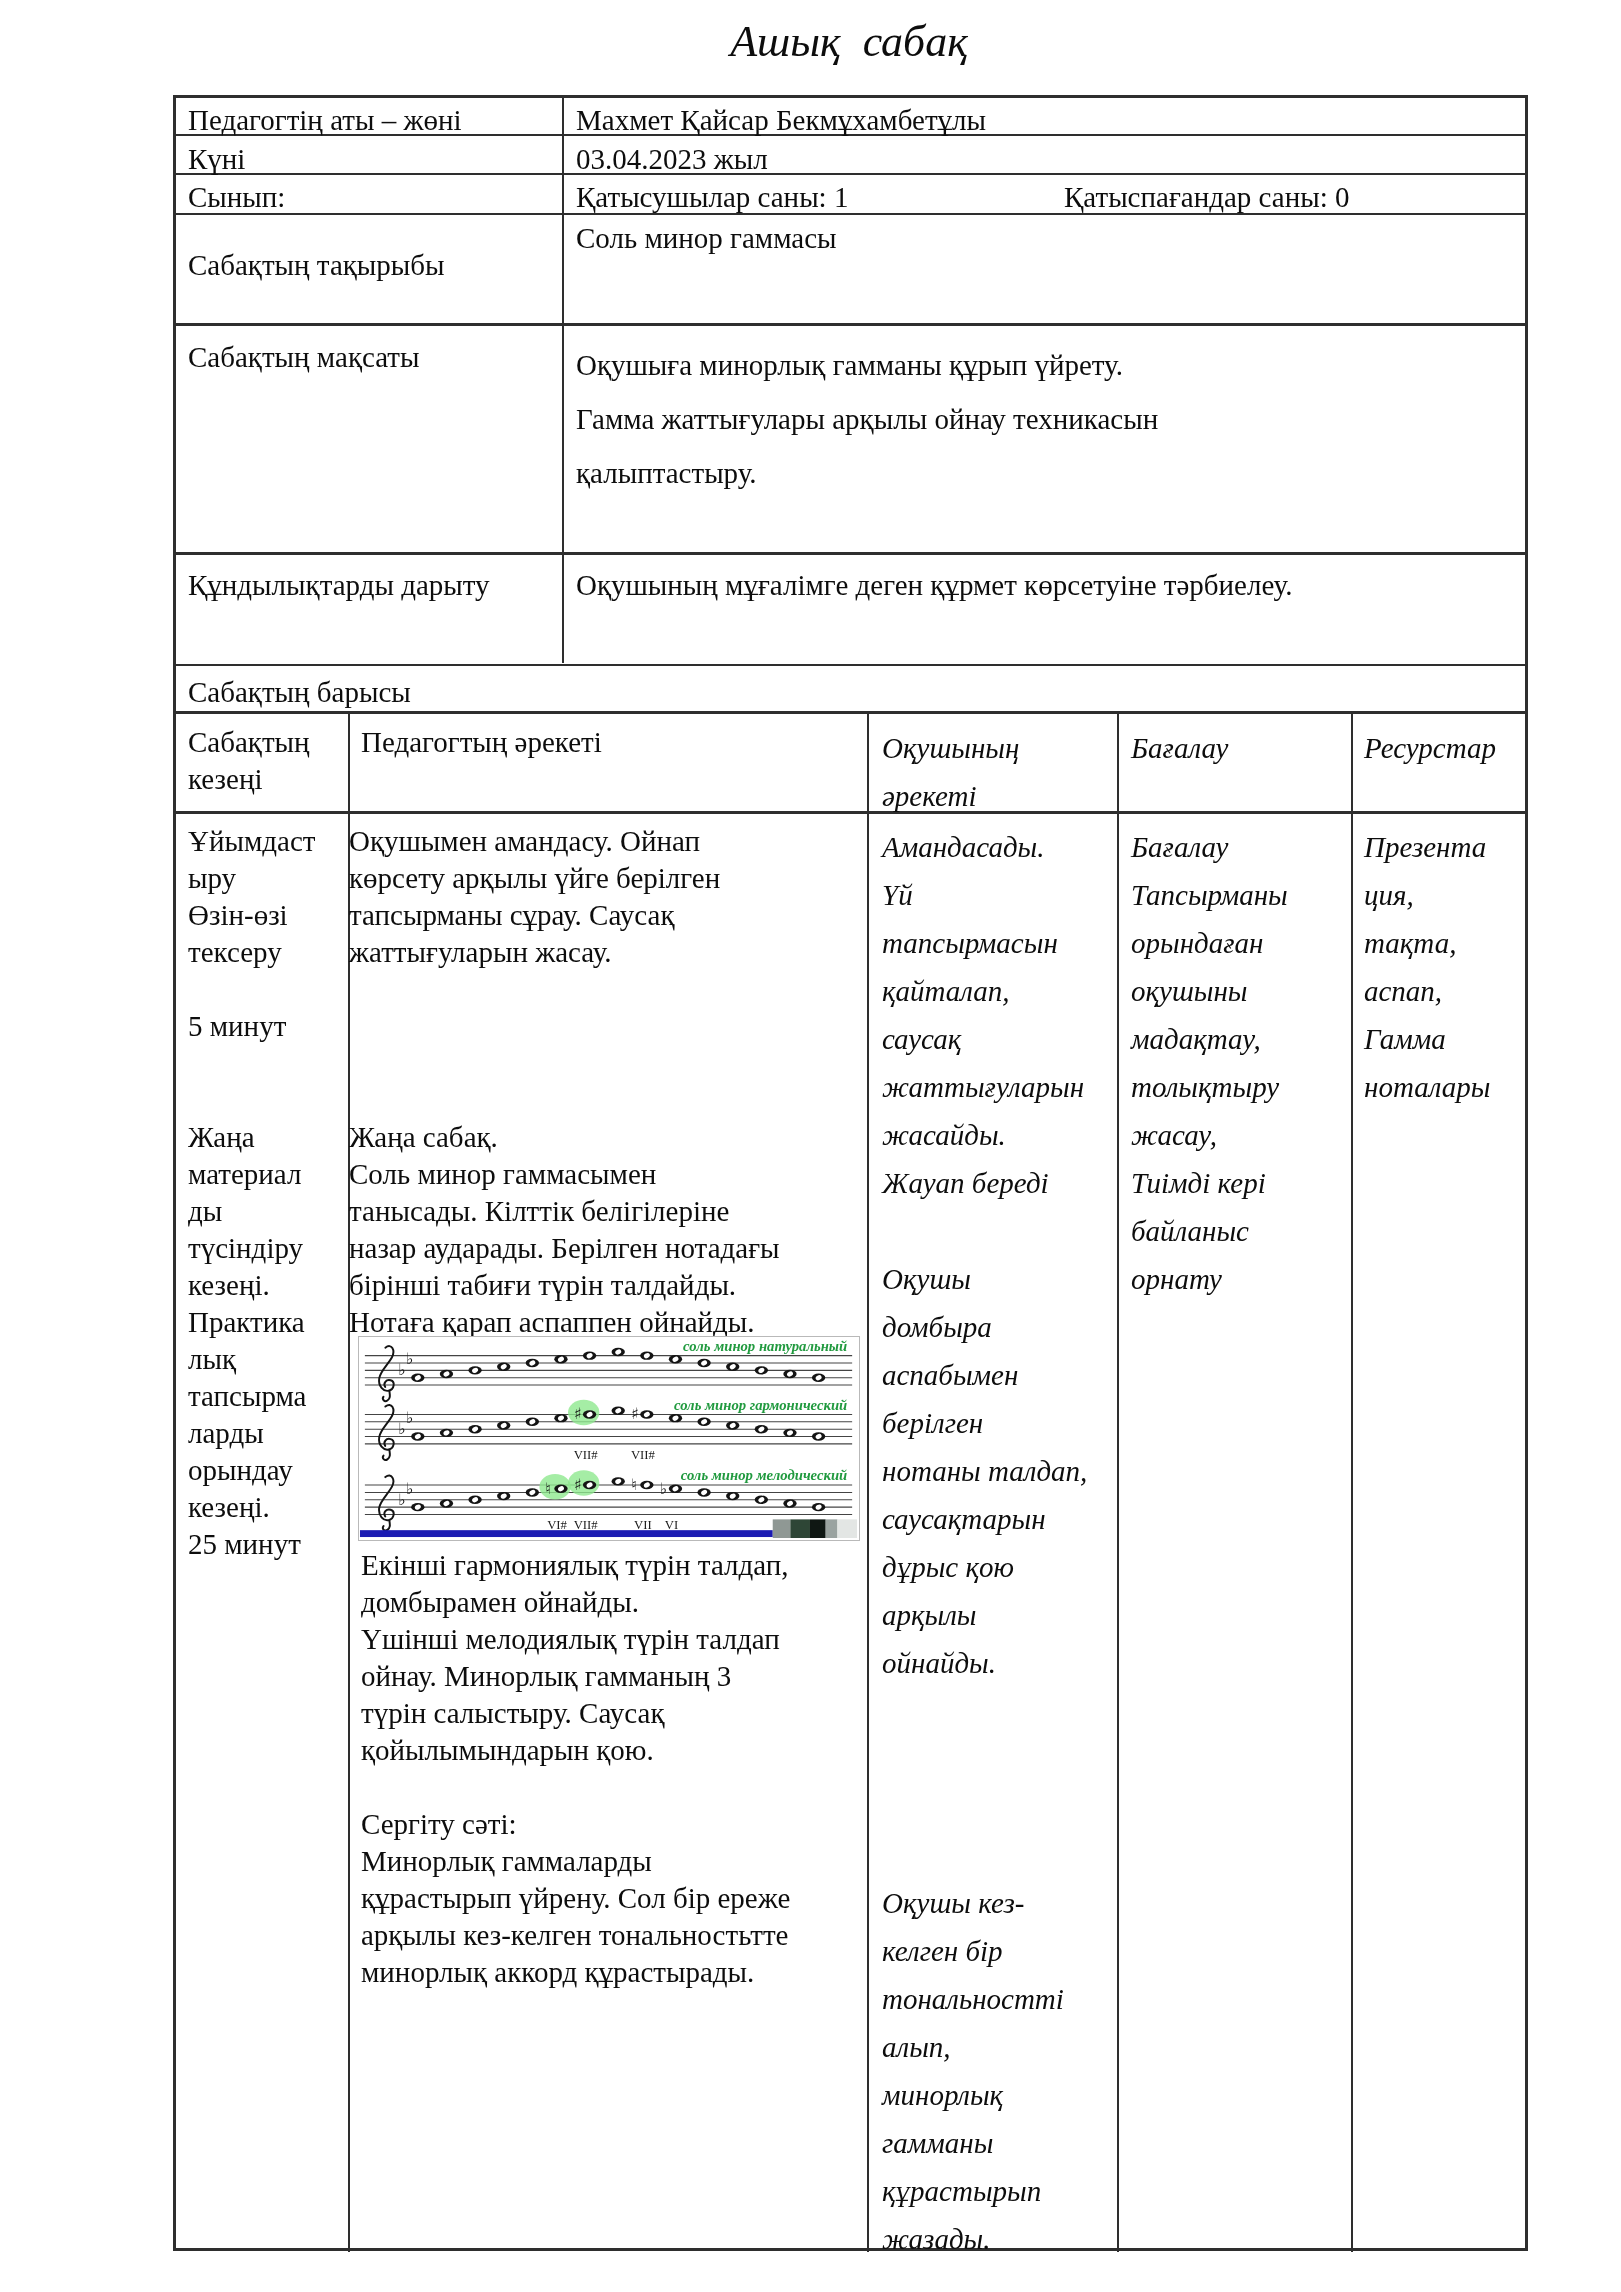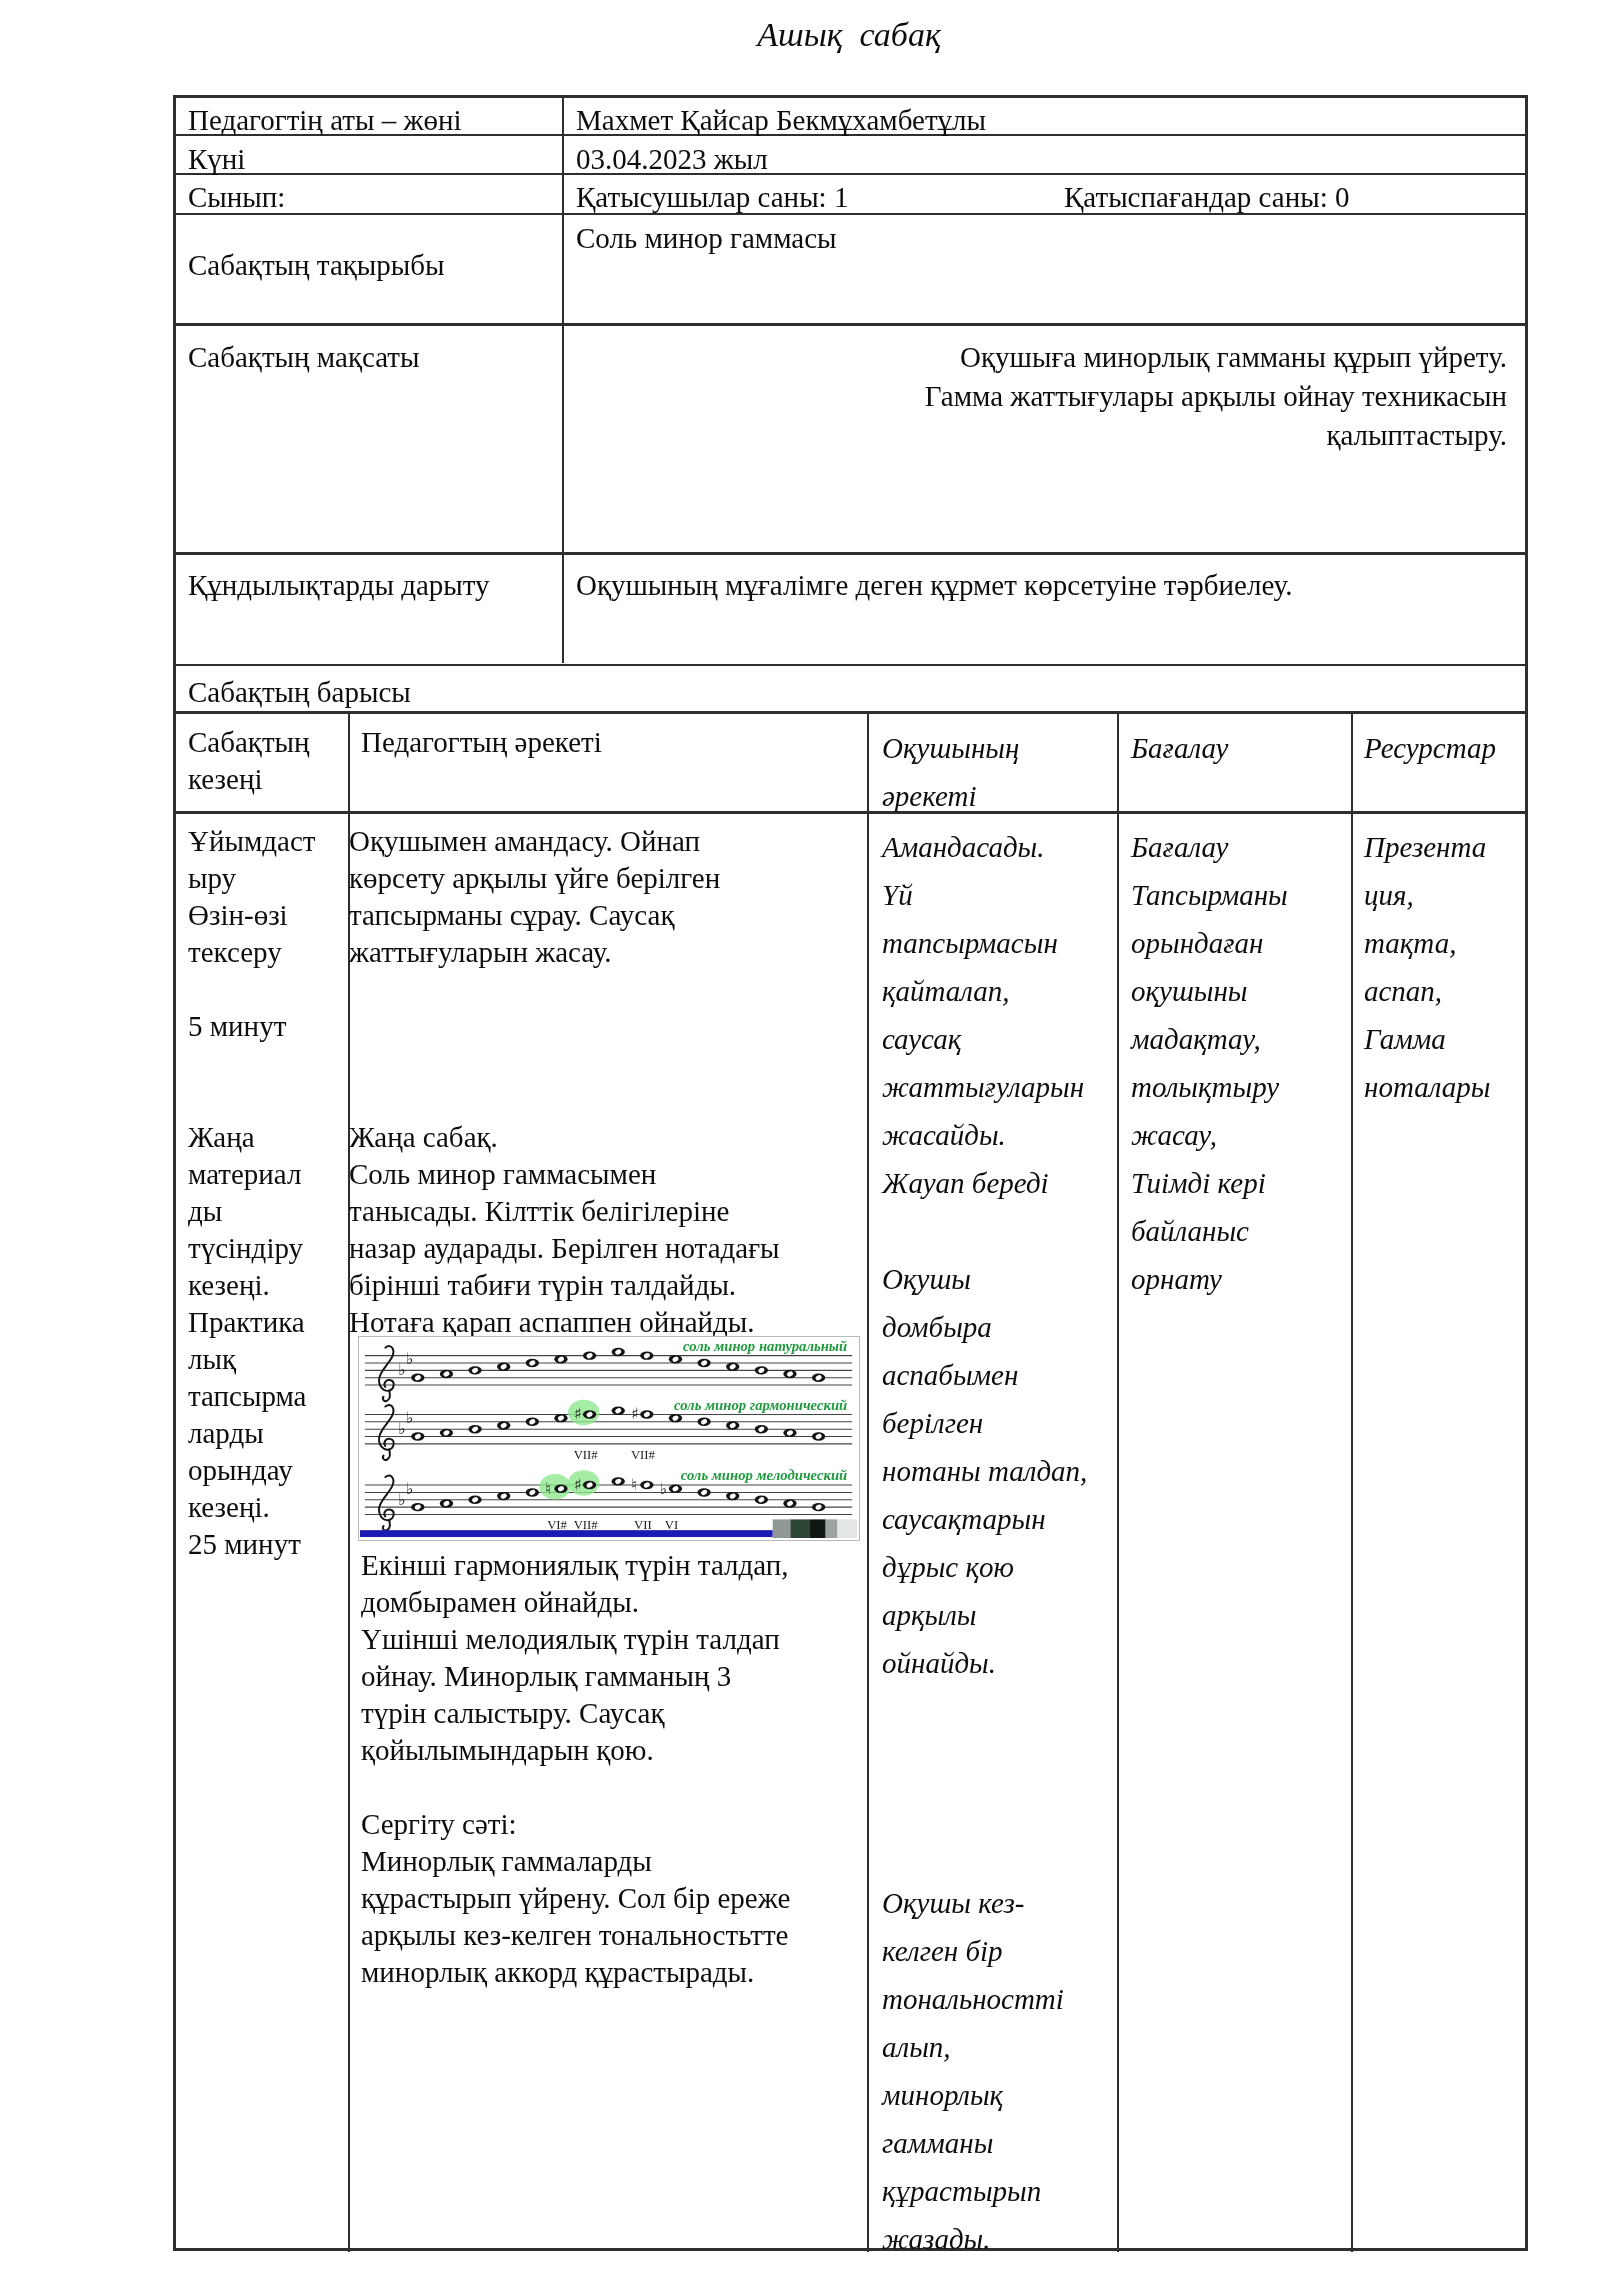--- a/index.html
+++ b/index.html
@@ -1,24 +1,24 @@
 <!DOCTYPE html>
 <html><head>
 <meta charset="utf-8">
 <style>
   html,body{margin:0;padding:0;background:#ffffff;}
   .page{position:relative;width:1621px;height:2293px;background:#ffffff;
         font-family:"Liberation Serif",serif;color:#0d0d0d;overflow:hidden;}
   .gline{position:absolute;background:#2e2e2e;}
   .cell{position:absolute;font-size:29px;line-height:39px;white-space:pre;}
   .lh38{line-height:37px;}
-  .lh40{line-height:39px;text-align:right;}
+  .lh40{line-height:54px;}
   .lh49{line-height:48px;font-style:italic;}
   .title{position:absolute;left:173px;top:15.7px;width:1352px;text-align:center;
-         font-size:34px;font-style:italic;white-space:pre;}
+         font-size:44px;font-style:italic;white-space:pre;}
   .music-panel{position:absolute;left:358px;top:1336px;width:502px;height:205px;
                background:#ffffff;border:1px solid #b9b9b9;box-sizing:border-box;}
   .music-panel svg{display:block;}
 </style>
 </head>
 <body>
 
 <div class="page">
 
   <div class="title">Ашық  сабақ</div>

